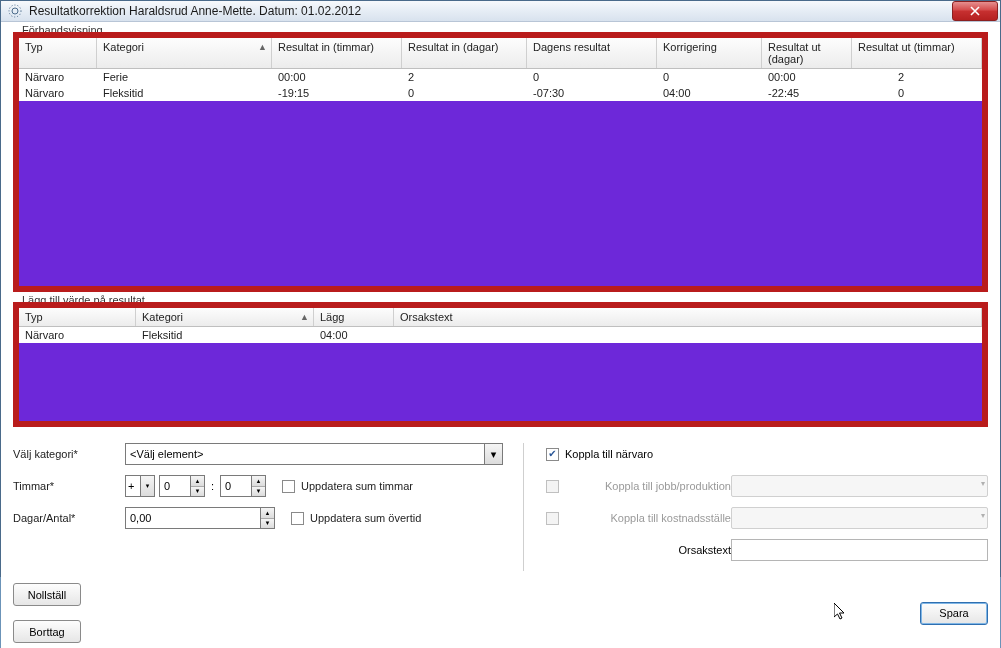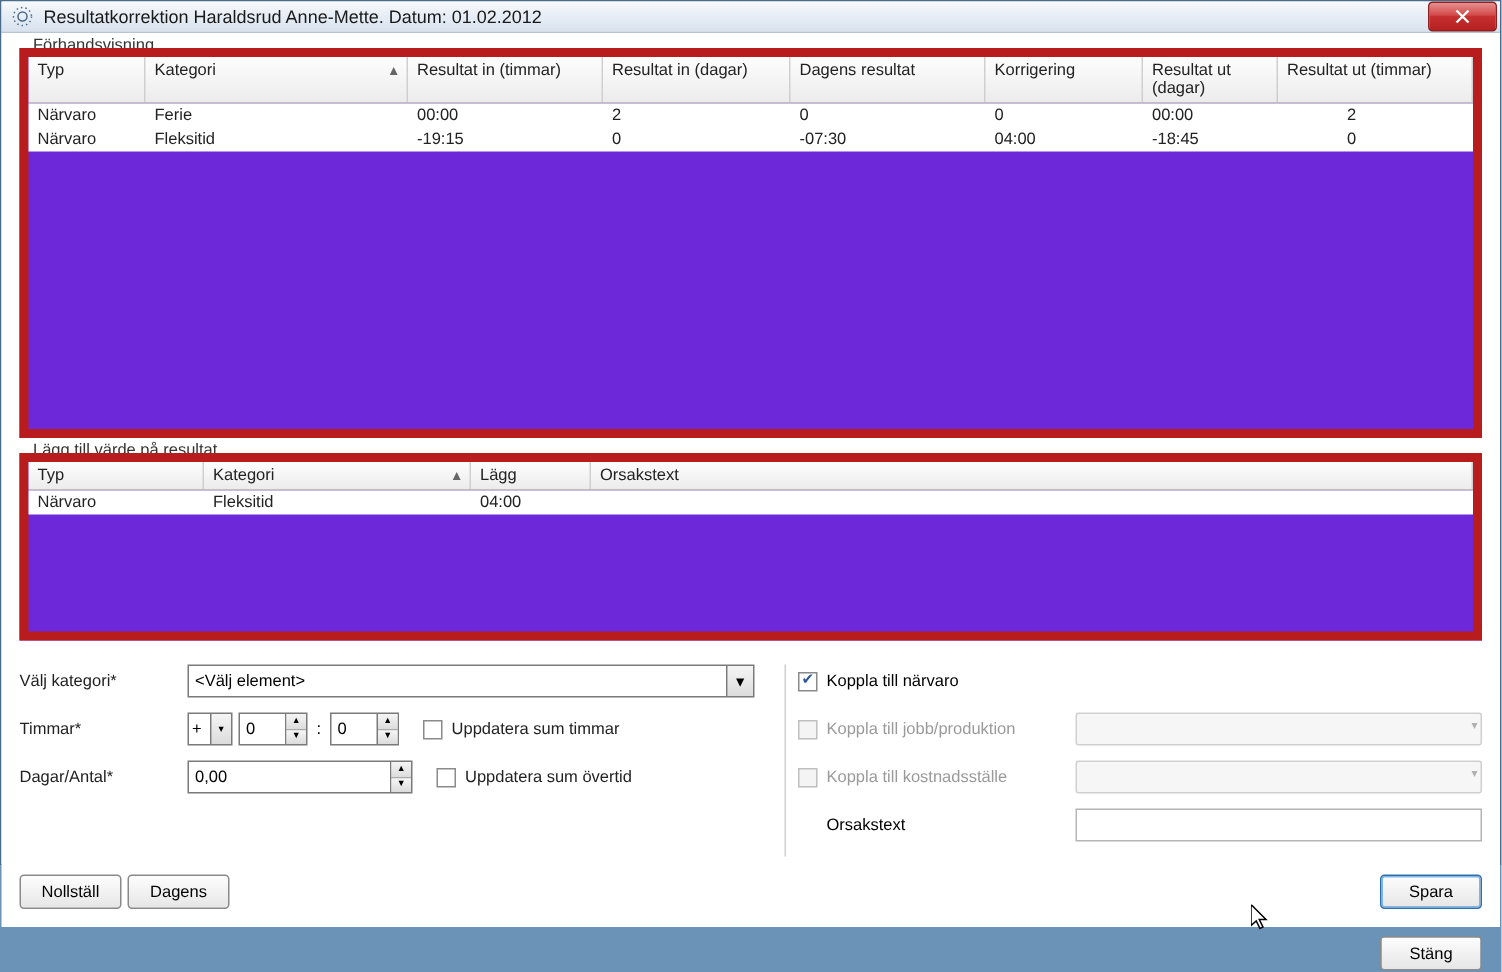--- a/index.html
+++ b/index.html
@@ -47,30 +47,30 @@
 .numbox { width: 46px; height: 22px; border: 1px solid #7a7a7a; background: #fff; display: flex; align-items: center; padding: 0 14px 0 4px; position: relative; font-size: 11px; }
 .numbox .spin { position: absolute; right: 0; top: 0; width: 14px; height: 100%; border-left: 1px solid #7a7a7a; display: flex; flex-direction: column; }
 .numbox .spin div { flex: 1; background: linear-gradient(to bottom, #f5f5f5, #dcdcdc); display:flex; align-items:center; justify-content:center; font-size:6px; border-bottom:1px solid #aaa; }
 .numbox .spin div:last-child { border-bottom:none; }
 .daysbox { width: 150px; }
 .colon { padding: 0 2px; }
 .chk-row { display: flex; align-items: center; gap: 6px; font-size: 11px; color: #222; }
 .chk { width: 13px; height: 13px; border: 1px solid #8a8a8a; background: #fff; display:flex; align-items:center; justify-content:center; }
 .chk.disabled { border-color: #c0c0c0; background:#f4f4f4; }
 .chk.checked::after { content:"✔"; font-size:10px; color:#2b5797; line-height:1; }
-.form-right { border-left: 1px solid #cfcfcf; padding-left: 8px; flex: 1; }
+.form-right { border-left: 1px solid #cfcfcf; padding-left: 22px; flex: 1; text-align: right; }
 .form-right .form-row { margin-bottom: 10px; }
 .disabled-label { color: #9a9a9a; }
 .text-input { border: 1px solid #b5b5b5; height: 22px; background: #fff; flex: 1; }
 .dd-disabled { flex:1; height: 22px; border: 1px solid #d0d0d0; background: #f6f6f6; border-radius:2px; position:relative; }
 .dd-disabled .dd { position:absolute; right:2px; top:3px; color:#b0b0b0; font-size:8px; }
 .bottom-bar { display: flex; align-items: center; margin-top: auto; padding-top: 12px; }
 .btn { min-width: 68px; height: 23px; border: 1px solid #8a8a8a; background: linear-gradient(to bottom, #fdfdfd, #e6e6e6); border-radius: 3px; font-size: 11px; padding: 0 10px; cursor: pointer; }
 .btn.primary { border: 1px solid #2f6fb0; box-shadow: 0 0 0 1px #7fb6e6 inset; }
-.bottom-bar .left-btns { display:flex; gap:4px; }
+.bottom-bar .left-btns { display:flex; gap:14px;flex-direction:column; }
 .bottom-bar .spacer { flex:1; }
 .dialog-footer { display:flex; justify-content:flex-end; padding: 6px 12px 10px; }
 .cursor { position:absolute; left:834px; top:603px; pointer-events:none; }
 </style>
 </head>
 <body>
 
 <div class="window">
   <div class="titlebar">
     <span class="titlebar-icon">
@@ -113,21 +113,21 @@
             <div class="td c7">00:00</div>
             <div class="td c8">2</div>
           </div>
           <div class="tr">
             <div class="td c1">Närvaro</div>
             <div class="td c2">Fleksitid</div>
             <div class="td c3">-19:15</div>
             <div class="td c4">0</div>
             <div class="td c5">-07:30</div>
             <div class="td c6">04:00</div>
-            <div class="td c7">-18:45</div>
+            <div class="td c7">-22:45</div>
             <div class="td c8">0</div>
           </div>
         </div>
       </div>
     </div>
 
     <div class="section-title-wrap">
       <div class="section-title">Lägg till värde på resultat</div>
       <div class="section section2">
         <div class="table-head">
@@ -228,21 +228,21 @@
           <div style="width:19px"></div>
           <span style="width:166px">Orsakstext</span>
           <div class="text-input"></div>
         </div>
       </div>
     </div>
 
     <div class="bottom-bar">
       <div class="left-btns">
         <button class="btn">Nollställ</button>
-        <button class="btn">Dagens</button>
+        <button class="btn">Borttag</button>
       </div>
       <div class="spacer"></div>
       <button class="btn primary">Spara</button>
     </div>
   </div>
 
   <div class="dialog-footer">
     <button class="btn">Stäng</button>
   </div>
 </div>

